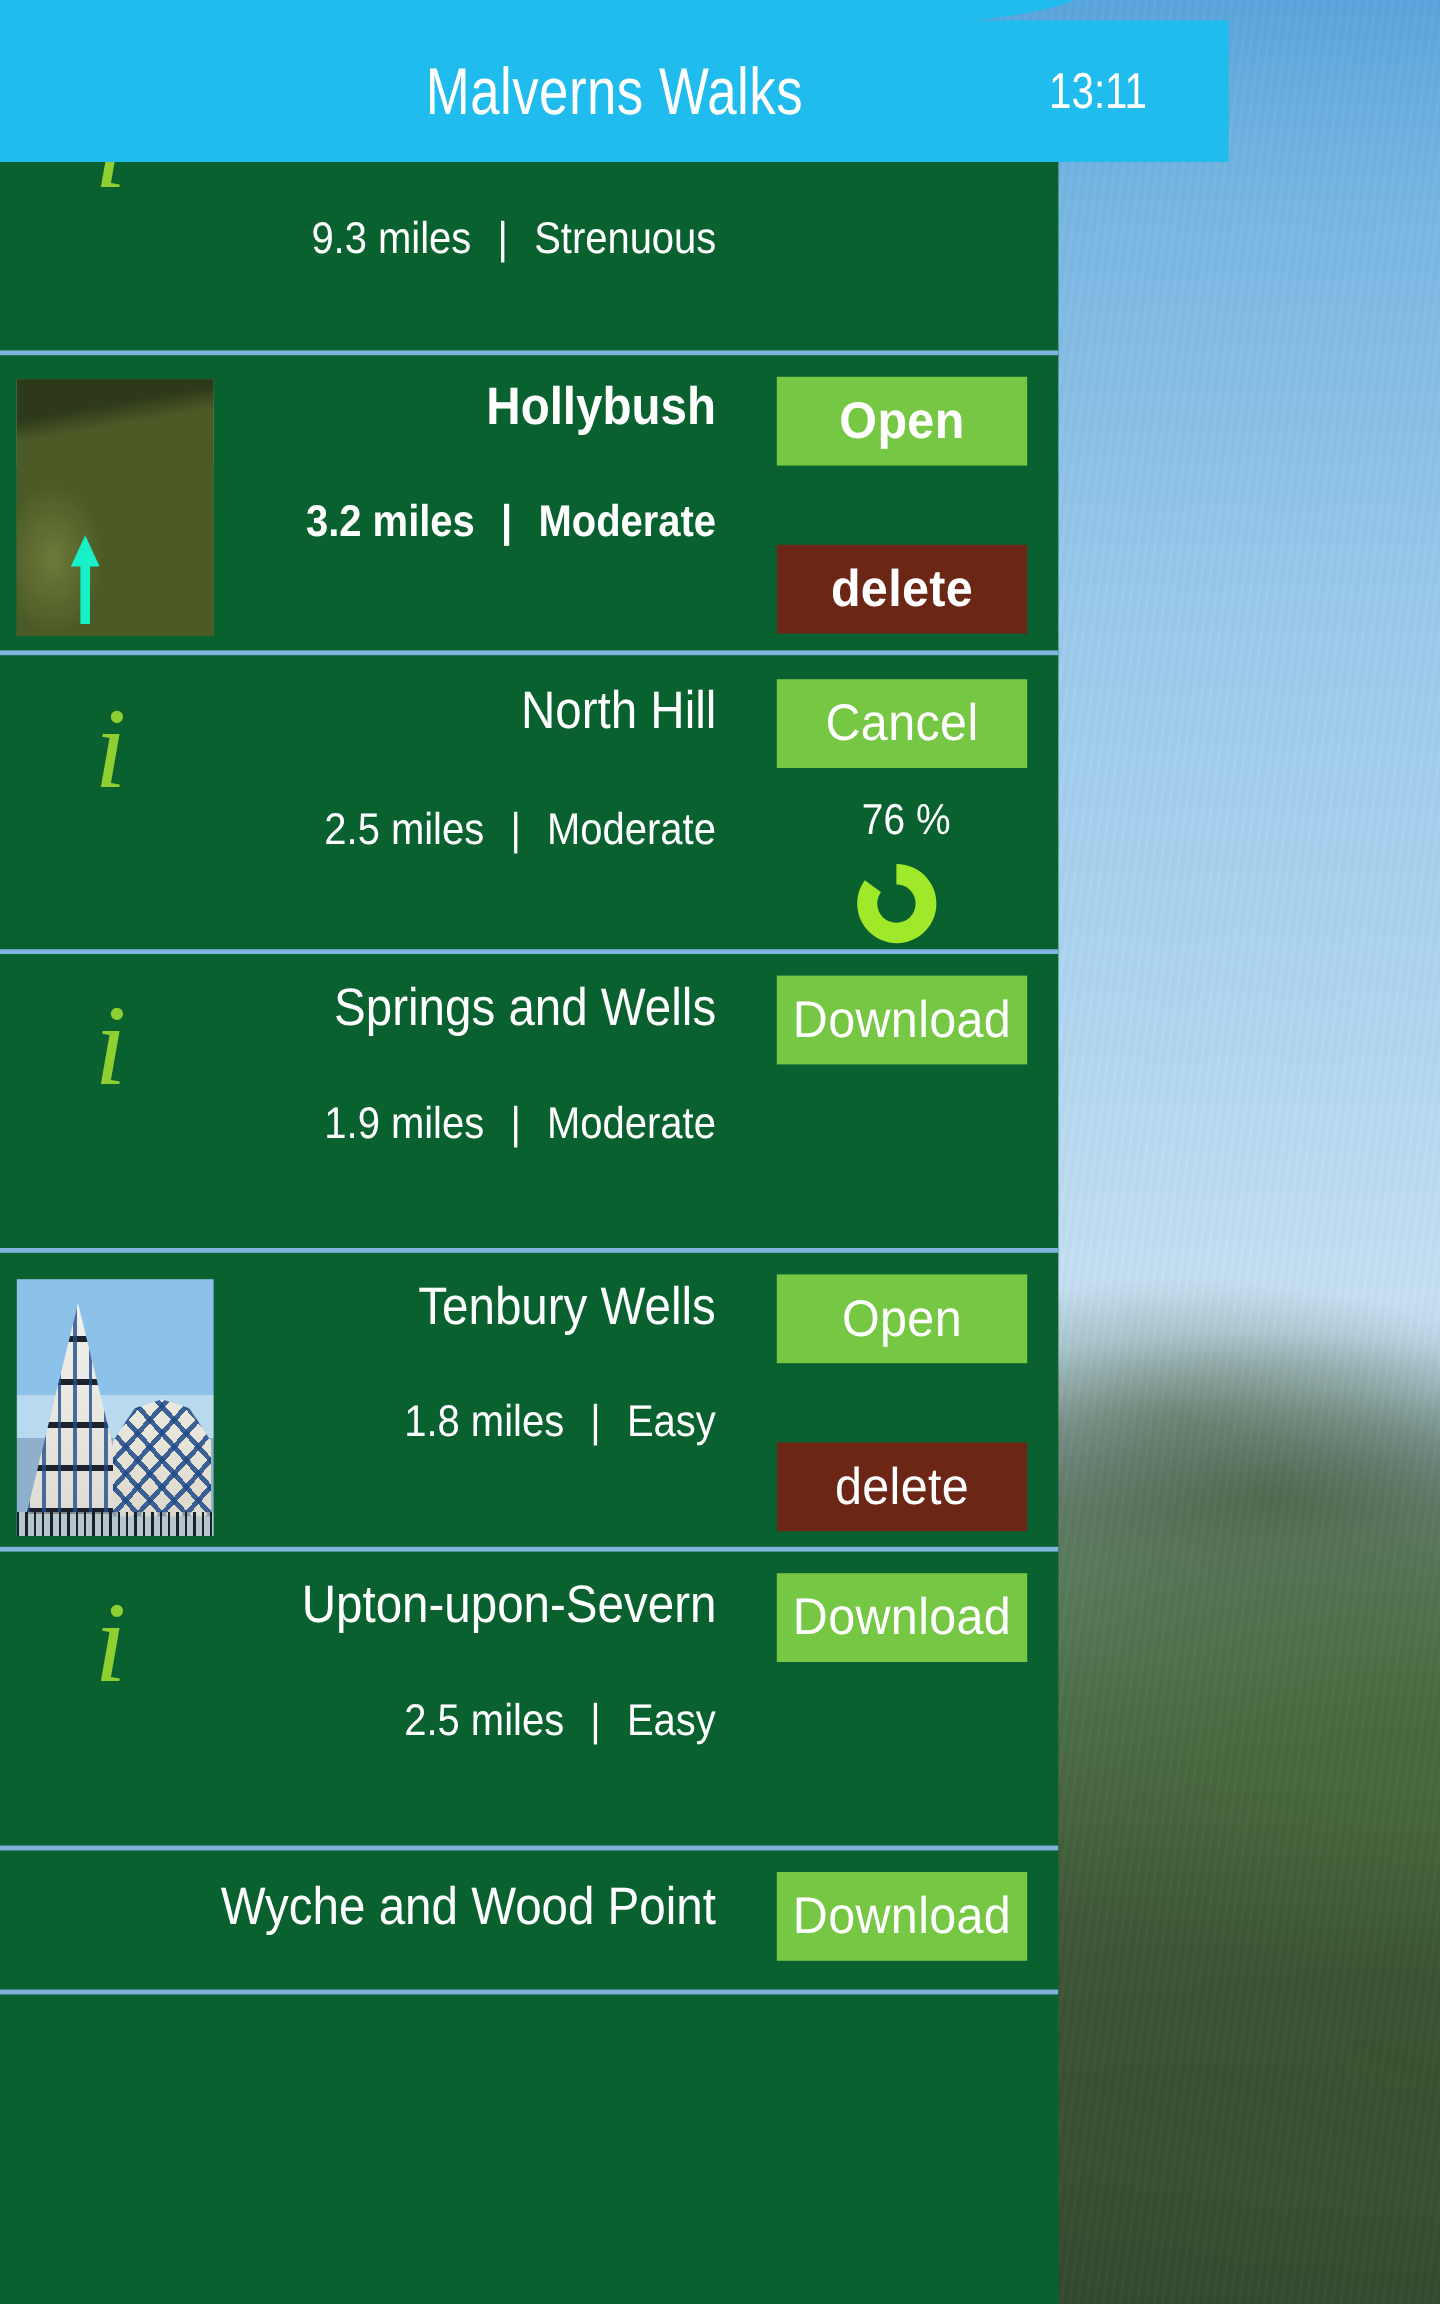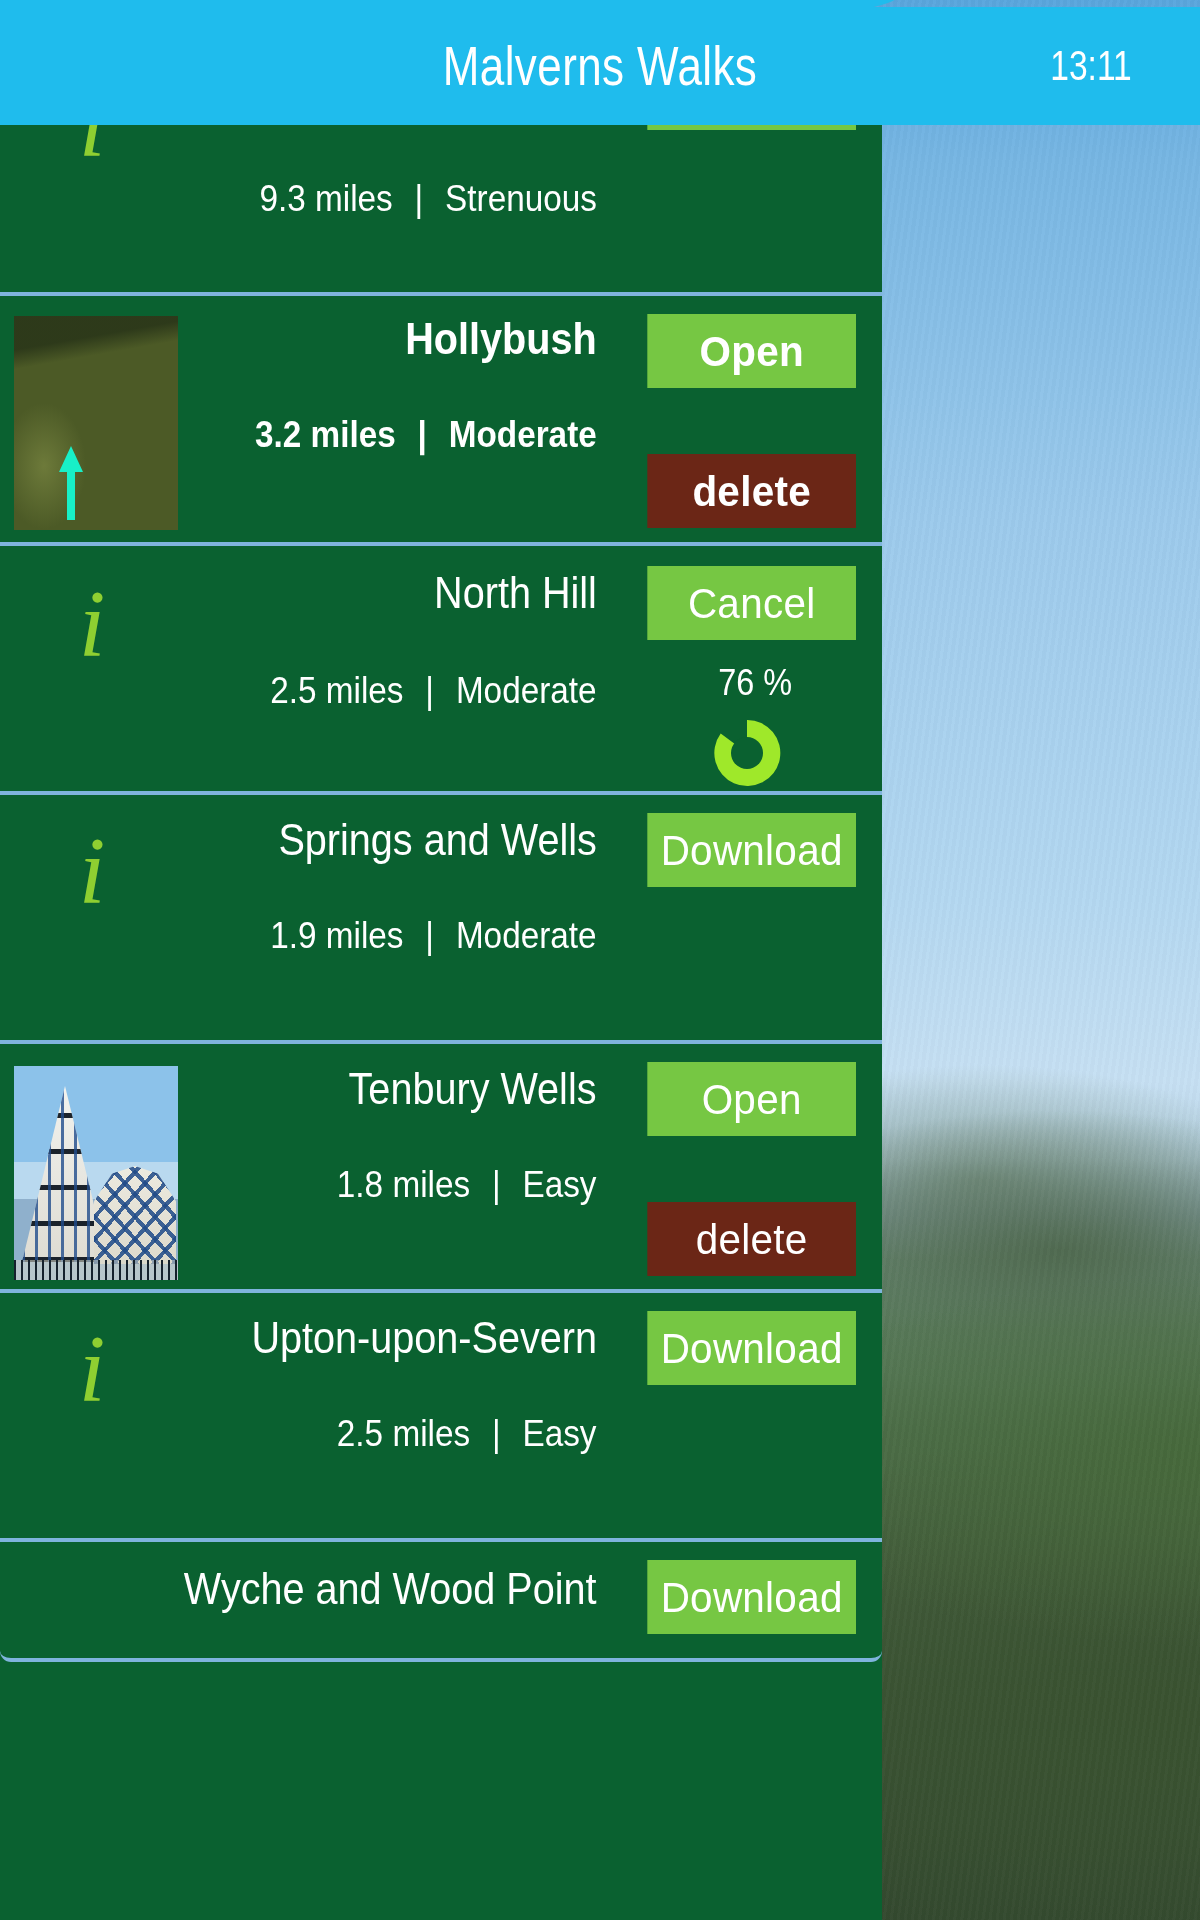--- a/index.html
+++ b/index.html
@@ -53,21 +53,21 @@
   #curve{
     position:absolute; left:-40px; top:0; width:1000px; height:60px;
     background:#1fbced;
     border-bottom-left-radius:0;
     clip-path:ellipse(640px 46px at 300px -6px);
     z-index:6;
   }
 
   
   #appbar{
-    position:absolute; left:0; top:7px; width:1200px; height:118px;
+    position:absolute; left:0; top:17px; width:1024px; height:118px;
     background:#1fbced; z-index:8;
     display:flex; align-items:center;
   }
   #appbar .title{
     position:absolute; left:0; right:0; text-align:center;
     font-size:55px; color:#ffffff; font-weight:400;
     letter-spacing:.5px;
     transform:scaleX(.80); transform-origin:center;
   }
   #appbar .clock{
@@ -279,21 +279,21 @@
         <span>2.5 miles</span>
         <span class="sep">|</span>
         <span>Easy</span>
       </div>
       <div class="btn primary" style="top:18px;">
         <span>Download</span>
       </div>
     </div>
   </div>
 
-  <div class="row" style="height:120px;border-radius:11px;">
+  <div class="row" style="height:120px;">
     <div class="row-inner">
       <div class="wname" style="top:22px;">Wyche and Wood Point</div>
       <div class="btn primary" style="top:18px;">
         <span>Download</span>
       </div>
     </div>
   </div>
 
 </div>
 

